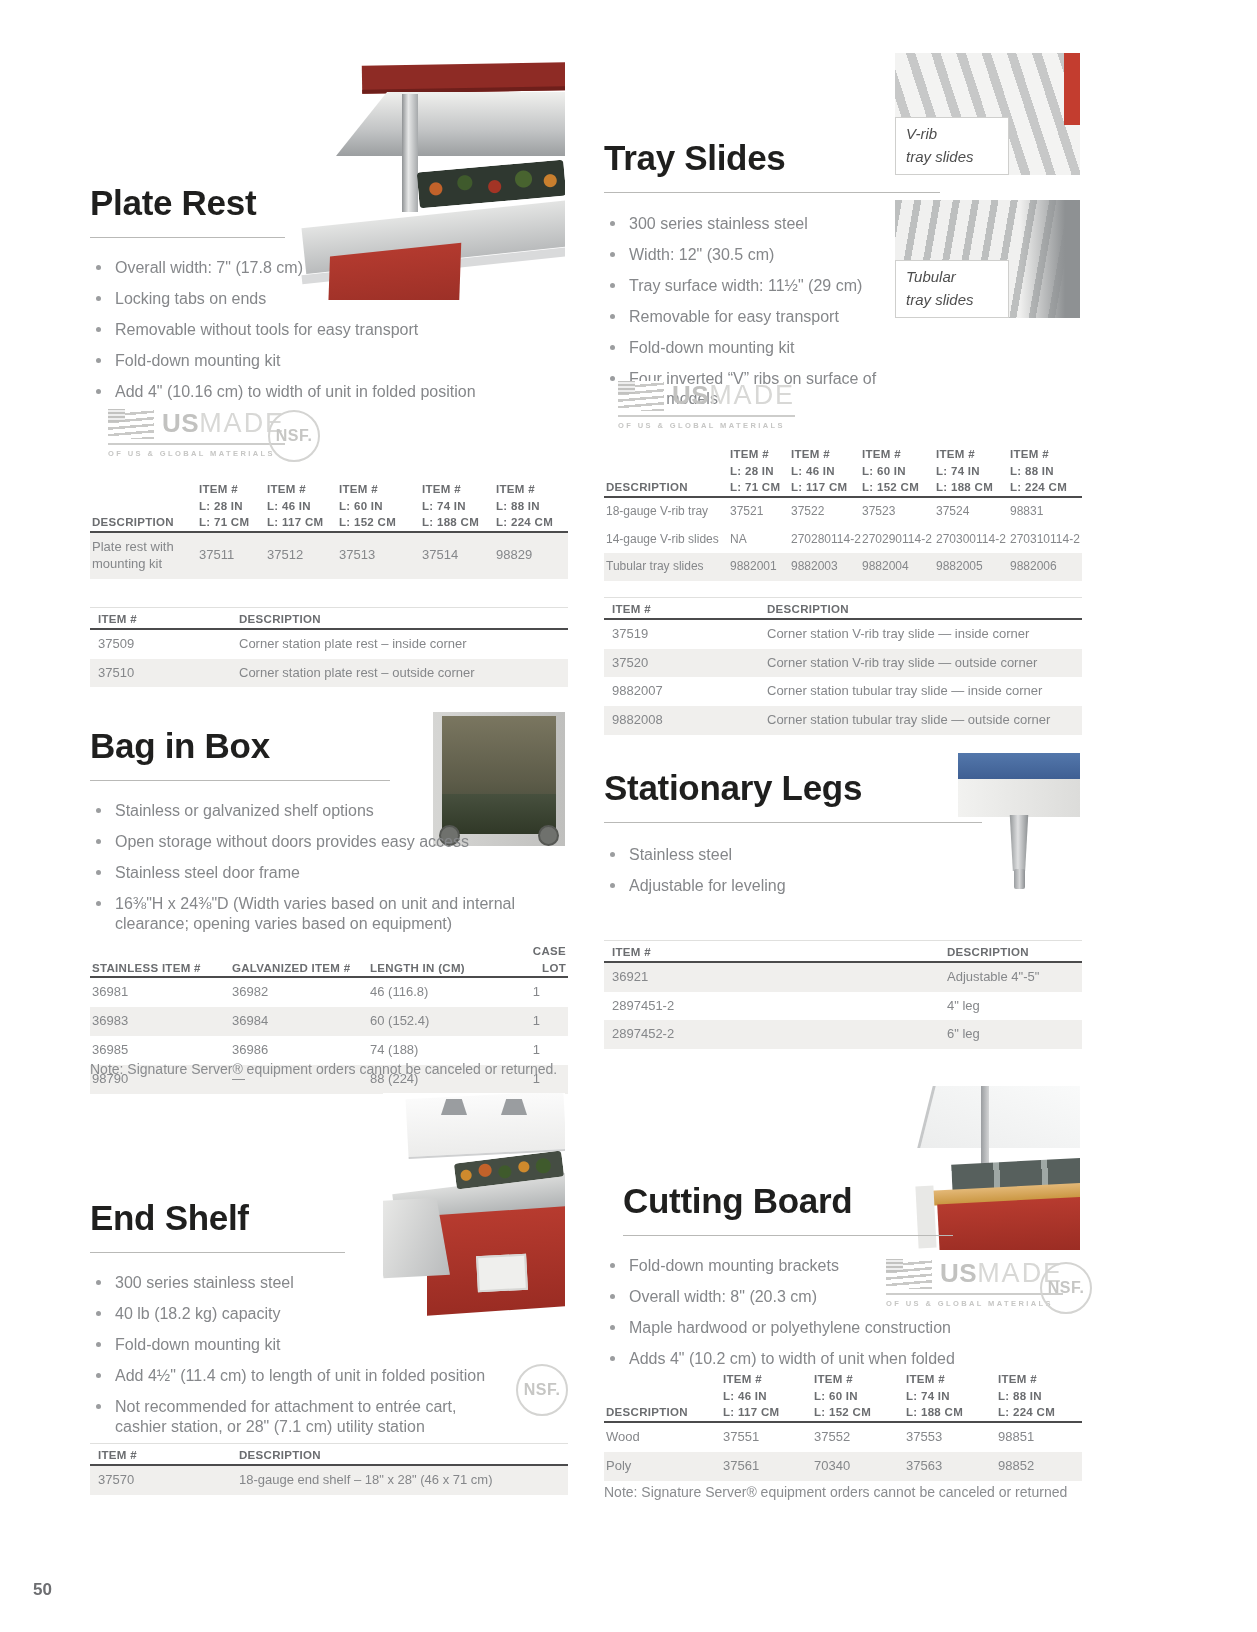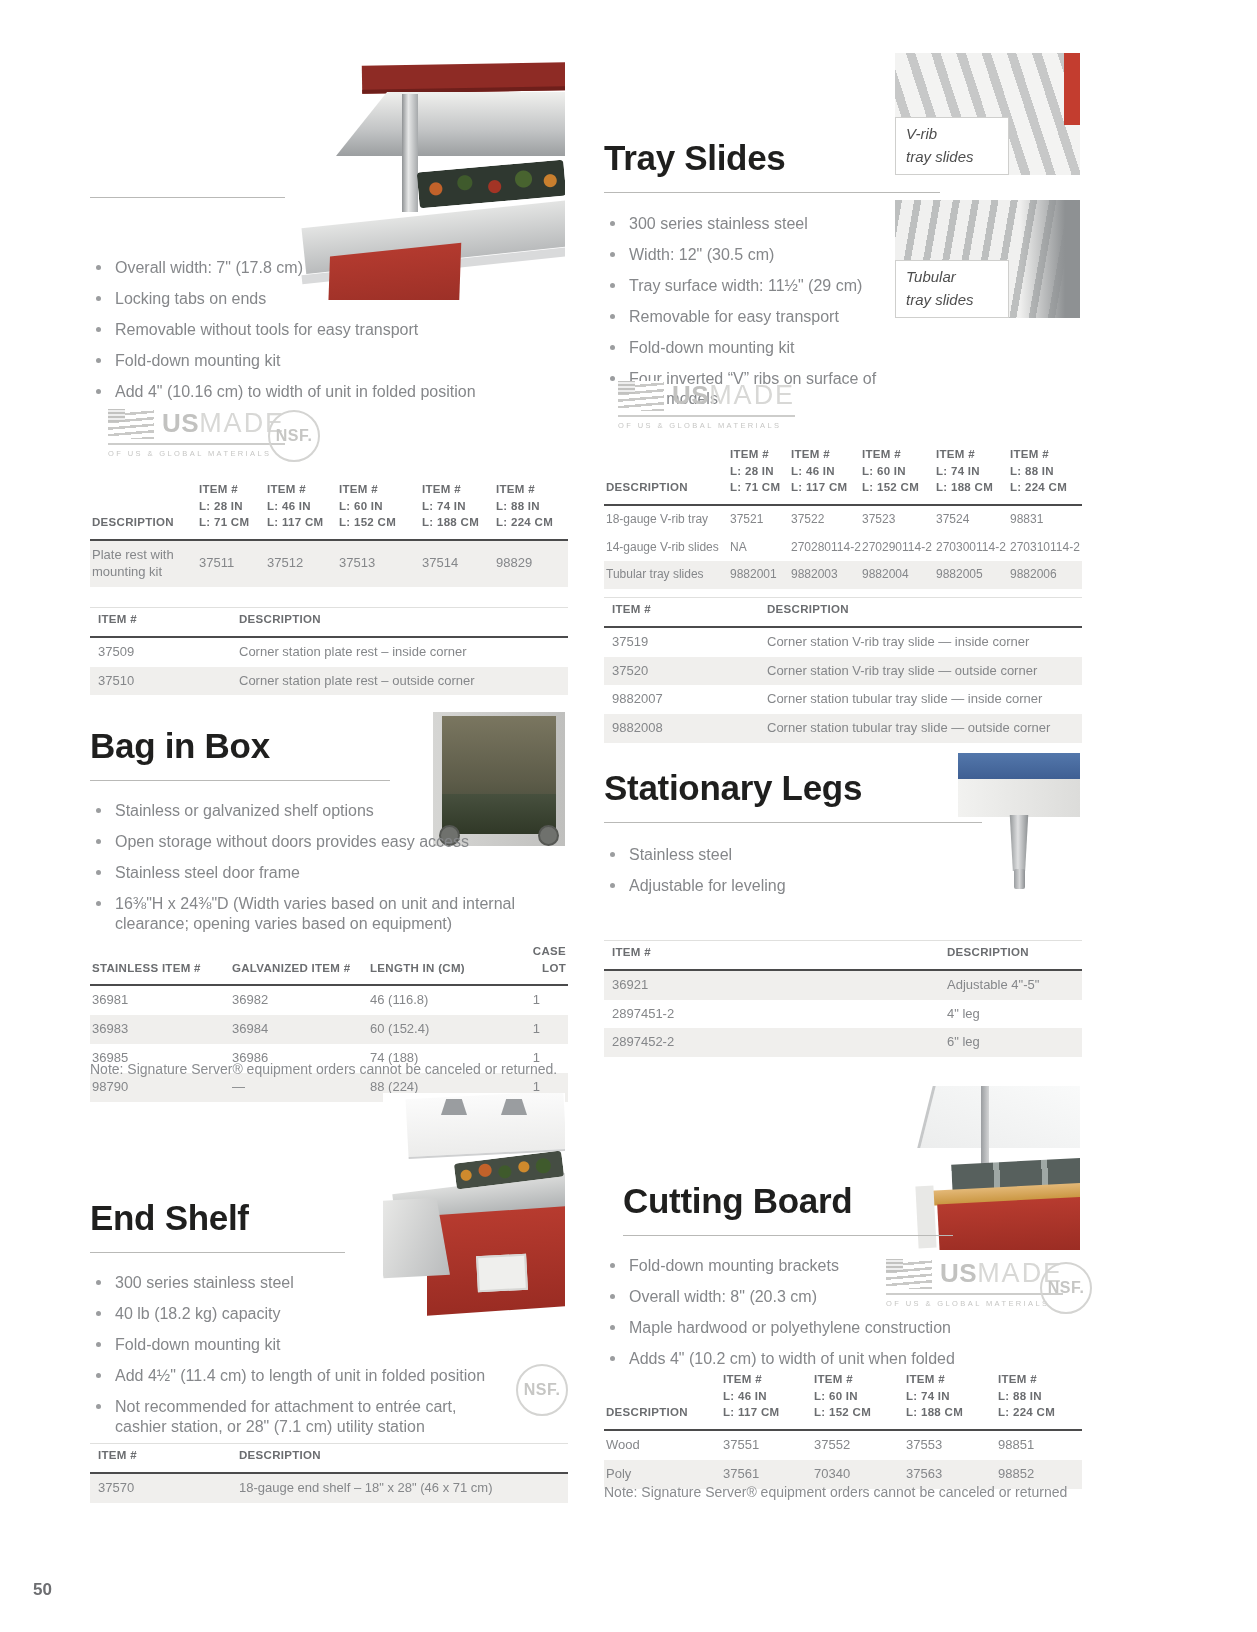--- a/index.html
+++ b/index.html
@@ -15,21 +15,21 @@
   ul.bullets{list-style:none;margin:0;padding:0;}
   ul.bullets li{position:relative;padding-left:25px;font-size:16px;color:#85878a;
                 line-height:1.25;margin-bottom:11px;}
   ul.bullets li::before{content:"";position:absolute;left:6px;top:7px;width:5px;height:5px;
                 border-radius:50%;background:#9b9d9f;}
 
   
   table.tbl{border-collapse:collapse;table-layout:fixed;width:100%;}
   table.tbl thead tr{border-bottom:2px solid #4b4b4c;}
   table.tbl th{text-align:left;font-size:11.5px;font-weight:700;color:#6b6d70;
-               letter-spacing:.3px;padding:3px 4px 8px 2px;vertical-align:bottom;line-height:1.45;}
+               letter-spacing:.3px;padding:3px 4px 0 2px;vertical-align:bottom;line-height:1.45;}
   table.tbl td{font-size:13px;color:#85878a;padding:6px 4px 6px 2px;vertical-align:middle;line-height:1.3;}
   table.items th:first-child, table.items td:first-child{padding-left:8px;}
   table.items thead tr{border-top:1px solid #e0e0de;}
   #plate-wide tbody tr{background:#f0efed;}
   #plate-items tbody tr:nth-child(even){background:#f0efed;}
   #tray-wide tbody tr:nth-child(3){background:#f0efed;}
   #tray-wide td{font-size:12px;white-space:nowrap;}
   #tray-items tbody tr:nth-child(even){background:#f0efed;}
   #bag-table tbody tr:nth-child(even){background:#f0efed;}
   #bag-table th:last-child{text-align:right;padding-right:2px;}
@@ -45,21 +45,21 @@
   
   .usmade{display:inline-block;}
   .um-top{display:flex;align-items:center;}
   .um-flag{position:relative;width:46px;height:30px;margin-right:8px;
       background:repeating-linear-gradient(-5deg,#c9c9c7 0 2.5px,#ffffff 2.5px 6.5px);}
   .um-flag::before{content:"";position:absolute;left:0;top:0;width:17px;height:13px;
       background:repeating-linear-gradient(0deg,#c2c2c0 0 2px,#eee 2px 4px);}
   .um-us{font-weight:700;font-size:26px;color:#c2c2c0;letter-spacing:.5px;}
   .um-made{font-weight:400;font-size:27px;color:#d8d8d6;letter-spacing:2px;}
   .um-sub{margin-top:4px;border-top:2px solid #cdcdcb;padding-top:4px;
-      font-size:7.5px;letter-spacing:2.4px;color:#c6c6c4;font-weight:400;white-space:nowrap;}
+      font-size:7.5px;letter-spacing:2.4px;color:#c6c6c4;font-weight:700;white-space:nowrap;}
 
   
   .nsf{width:48px;height:48px;border:2px solid #d4d4d2;border-radius:50%;
       display:flex;align-items:center;justify-content:center;
       color:#c6c6c4;font-weight:700;font-size:16px;letter-spacing:.5px;}
 
   
   .pimg{position:absolute;overflow:hidden;background:#fff;}
   .img-label{position:absolute;left:0;bottom:0;background:#fff;border:1px solid #cfcfcd;
       padding:5px 10px 6px 10px;font-style:italic;font-size:15px;color:#4e4e4e;line-height:1.5;}
@@ -159,20 +159,21 @@
     <div class="pr-canopy"></div>
     <div class="pr-hood"></div>
     <div class="pr-post"></div>
     <div class="pr-counter"></div>
     <div class="pr-food"></div>
     <div class="pr-edge"></div>
     <div class="pr-front"></div>
   </div>
 
   <div class="abs" style="left:90px;top:183px;width:475px;">
+    <h2 class="sec-title">Plate Rest</h2>
     <div class="rule" style="width:195px;"></div>
   </div>
   <ul class="bullets abs" style="left:90px;top:258px;width:475px;">
       <li>Overall width: 7" (17.8 cm)</li>
       <li>Locking tabs on ends</li>
       <li>Removable without tools for easy transport</li>
       <li>Fold-down mounting kit</li>
       <li>Add 4" (10.16 cm) to width of unit in folded position</li>
     </ul>
 

